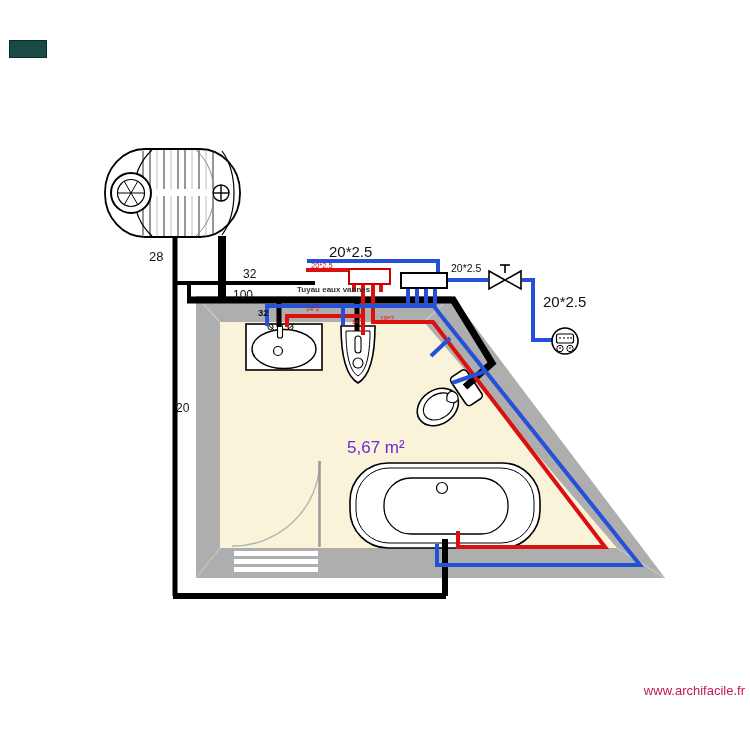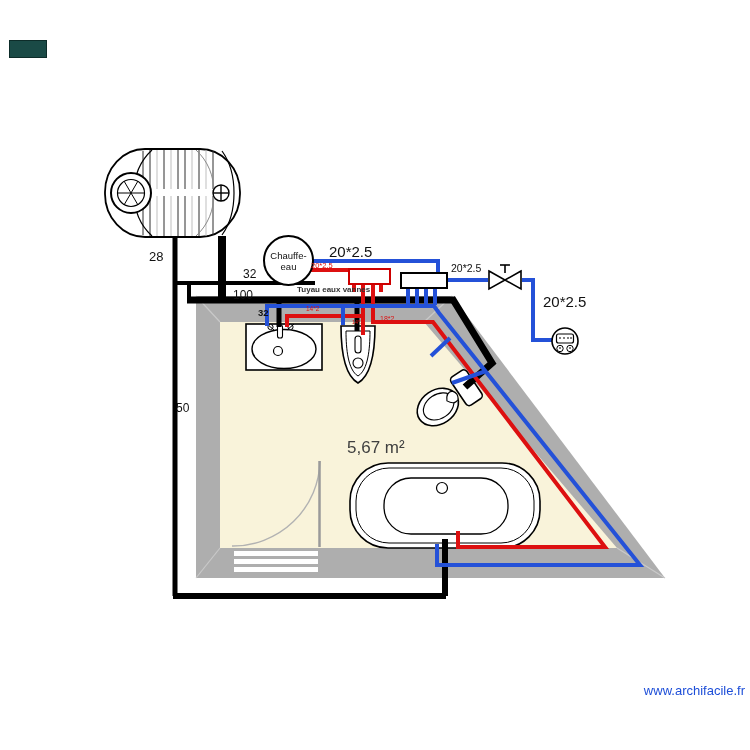--- a/index.html
+++ b/index.html
@@ -12,22 +12,22 @@
   .lbl-big{font-size:15px;}
   .lbl-red{color:#dd1010;}
   .lbl-tiny{font-size:6.5px;}
   .heater-circle{position:absolute;left:263px;top:235px;width:47px;height:47px;
        border:2px solid #000;border-radius:50%;background:#fff;display:flex;
        flex-direction:column;align-items:center;justify-content:center;
        font-size:9.5px;color:#111;text-align:center;}
   .swatch{position:absolute;left:9px;top:40px;width:36px;height:16px;
        background:#1a4a46;border:1px solid #0d2c29;}
   .watermark{position:absolute;left:633px;top:683px;width:112px;text-align:right;
-       font-size:13px;color:#1d4ed8;}
-  .area-label{position:absolute;left:347px;top:438px;font-size:17px;color:#404040;}
+       font-size:13px;color:#be185d;}
+  .area-label{position:absolute;left:347px;top:438px;font-size:17px;color:#6d28d9;}
 </style>
 </head>
 <body>
 
 <div id="canvas">
 
   <div class="swatch"></div>
 
   <svg id="plan-svg" width="750" height="750" viewBox="0 0 750 750">
 
@@ -174,29 +174,25 @@
         </g>
       </g>
       <g fill="#ffffff" stroke="#000000" stroke-width="1.4">
         <circle cx="221" cy="193" r="8"></circle>
         <line x1="213" y1="193" x2="229" y2="193"></line>
         <line x1="221" y1="185" x2="221" y2="201"></line>
       </g>
     </g>
   </svg>
 
-  <div class="heater-circle">
-    <span>Chauffe-</span>
-    <span>eau</span>
-  </div>
 
   <div class="lbl" style="left:149px;top:250px;font-size:13px;">28</div>
   <div class="lbl lbl-dim" style="left:243px;top:268px;">32</div>
   <div class="lbl lbl-dim" style="left:233px;top:289px;">100</div>
-  <div class="lbl lbl-dim" style="left:176px;top:402px;">50</div>
+  <div class="lbl lbl-dim" style="left:176px;top:402px;">20</div>
   <div class="lbl" style="left:297px;top:286px;font-size:8px;color:#333;font-weight:bold;">Tuyau eaux vannes</div>
   <div class="lbl" style="left:258px;top:308px;font-size:9.5px;font-weight:600;">32</div>
 
   <div class="lbl lbl-big" style="left:329px;top:244px;">20*2.5</div>
   <div class="lbl lbl-red" style="left:311px;top:262px;font-size:7.5px;">20*2.5</div>
   <div class="lbl" style="left:451px;top:263px;font-size:10.5px;">20*2.5</div>
   <div class="lbl lbl-big" style="left:543px;top:294px;">20*2.5</div>
   <div class="lbl lbl-red lbl-tiny" style="left:306px;top:306px;">14*2</div>
   <div class="lbl lbl-red" style="left:380px;top:315px;font-size:7px;">18*2</div>
   <div class="lbl lbl-red" style="left:352px;top:320px;font-size:5.5px;">14*2</div>

